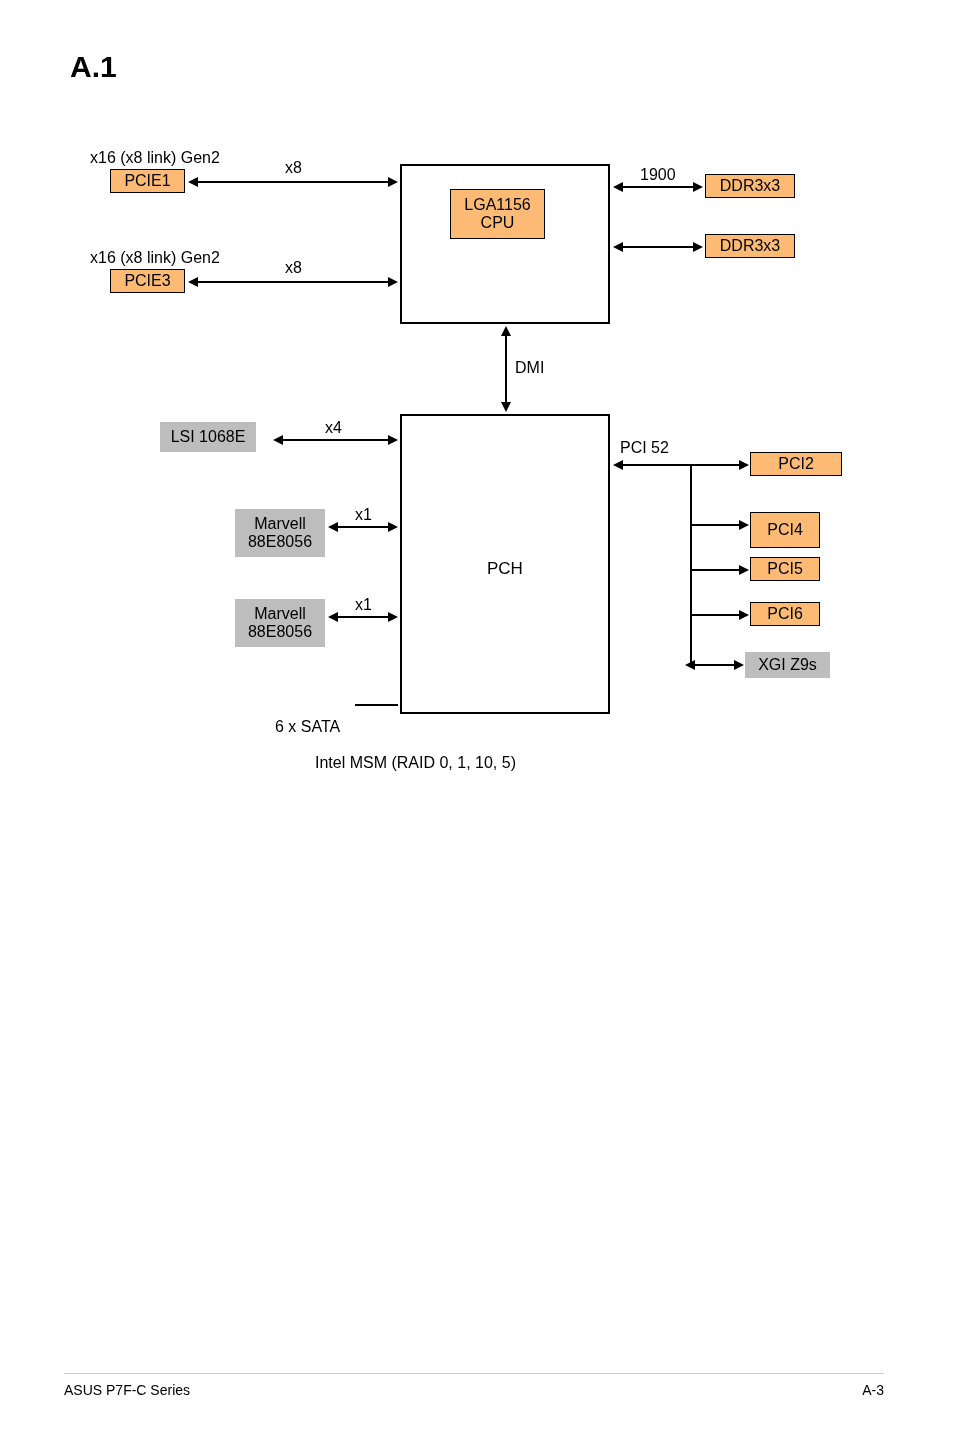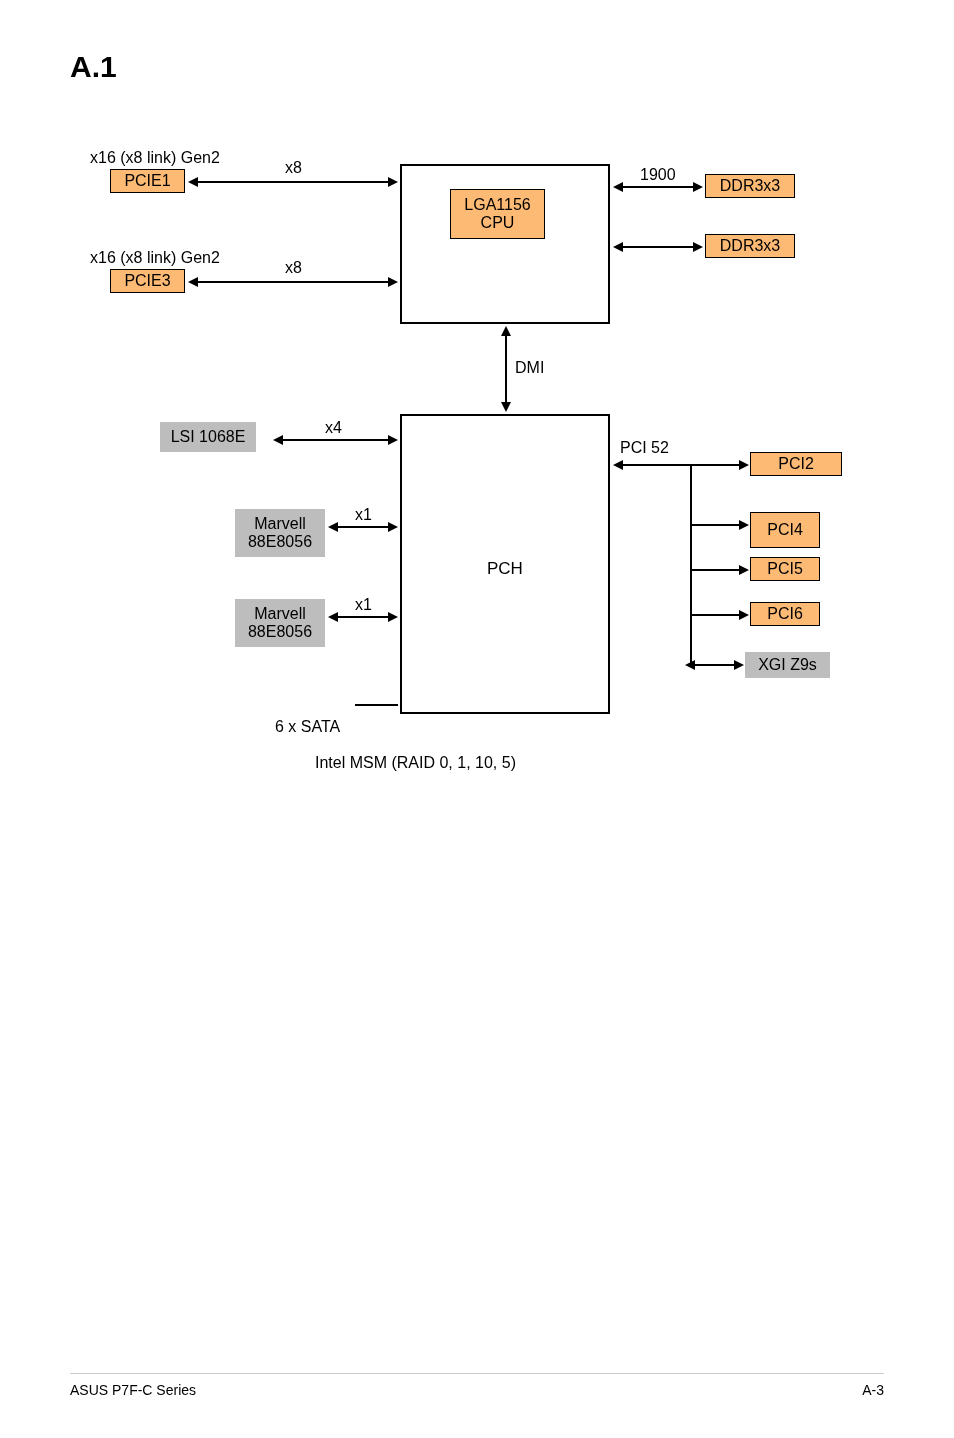--- a/index.html
+++ b/index.html
@@ -87,21 +87,21 @@
   .arrow-head-u {
     position: absolute;
     width: 0; height: 0;
     border-left: 5px solid transparent;
     border-right: 5px solid transparent;
     border-bottom: 10px solid #000;
   }
   .footer {
     position: absolute;
     bottom: 40px;
-    left: 70px;
+    left: 64px;
     right: 70px;
     border-top: 1px solid #ccc;
     padding-top: 8px;
     display: flex;
     justify-content: space-between;
     font-size: 14px;
     text-align: center;
   }
 </style>
 </head>

